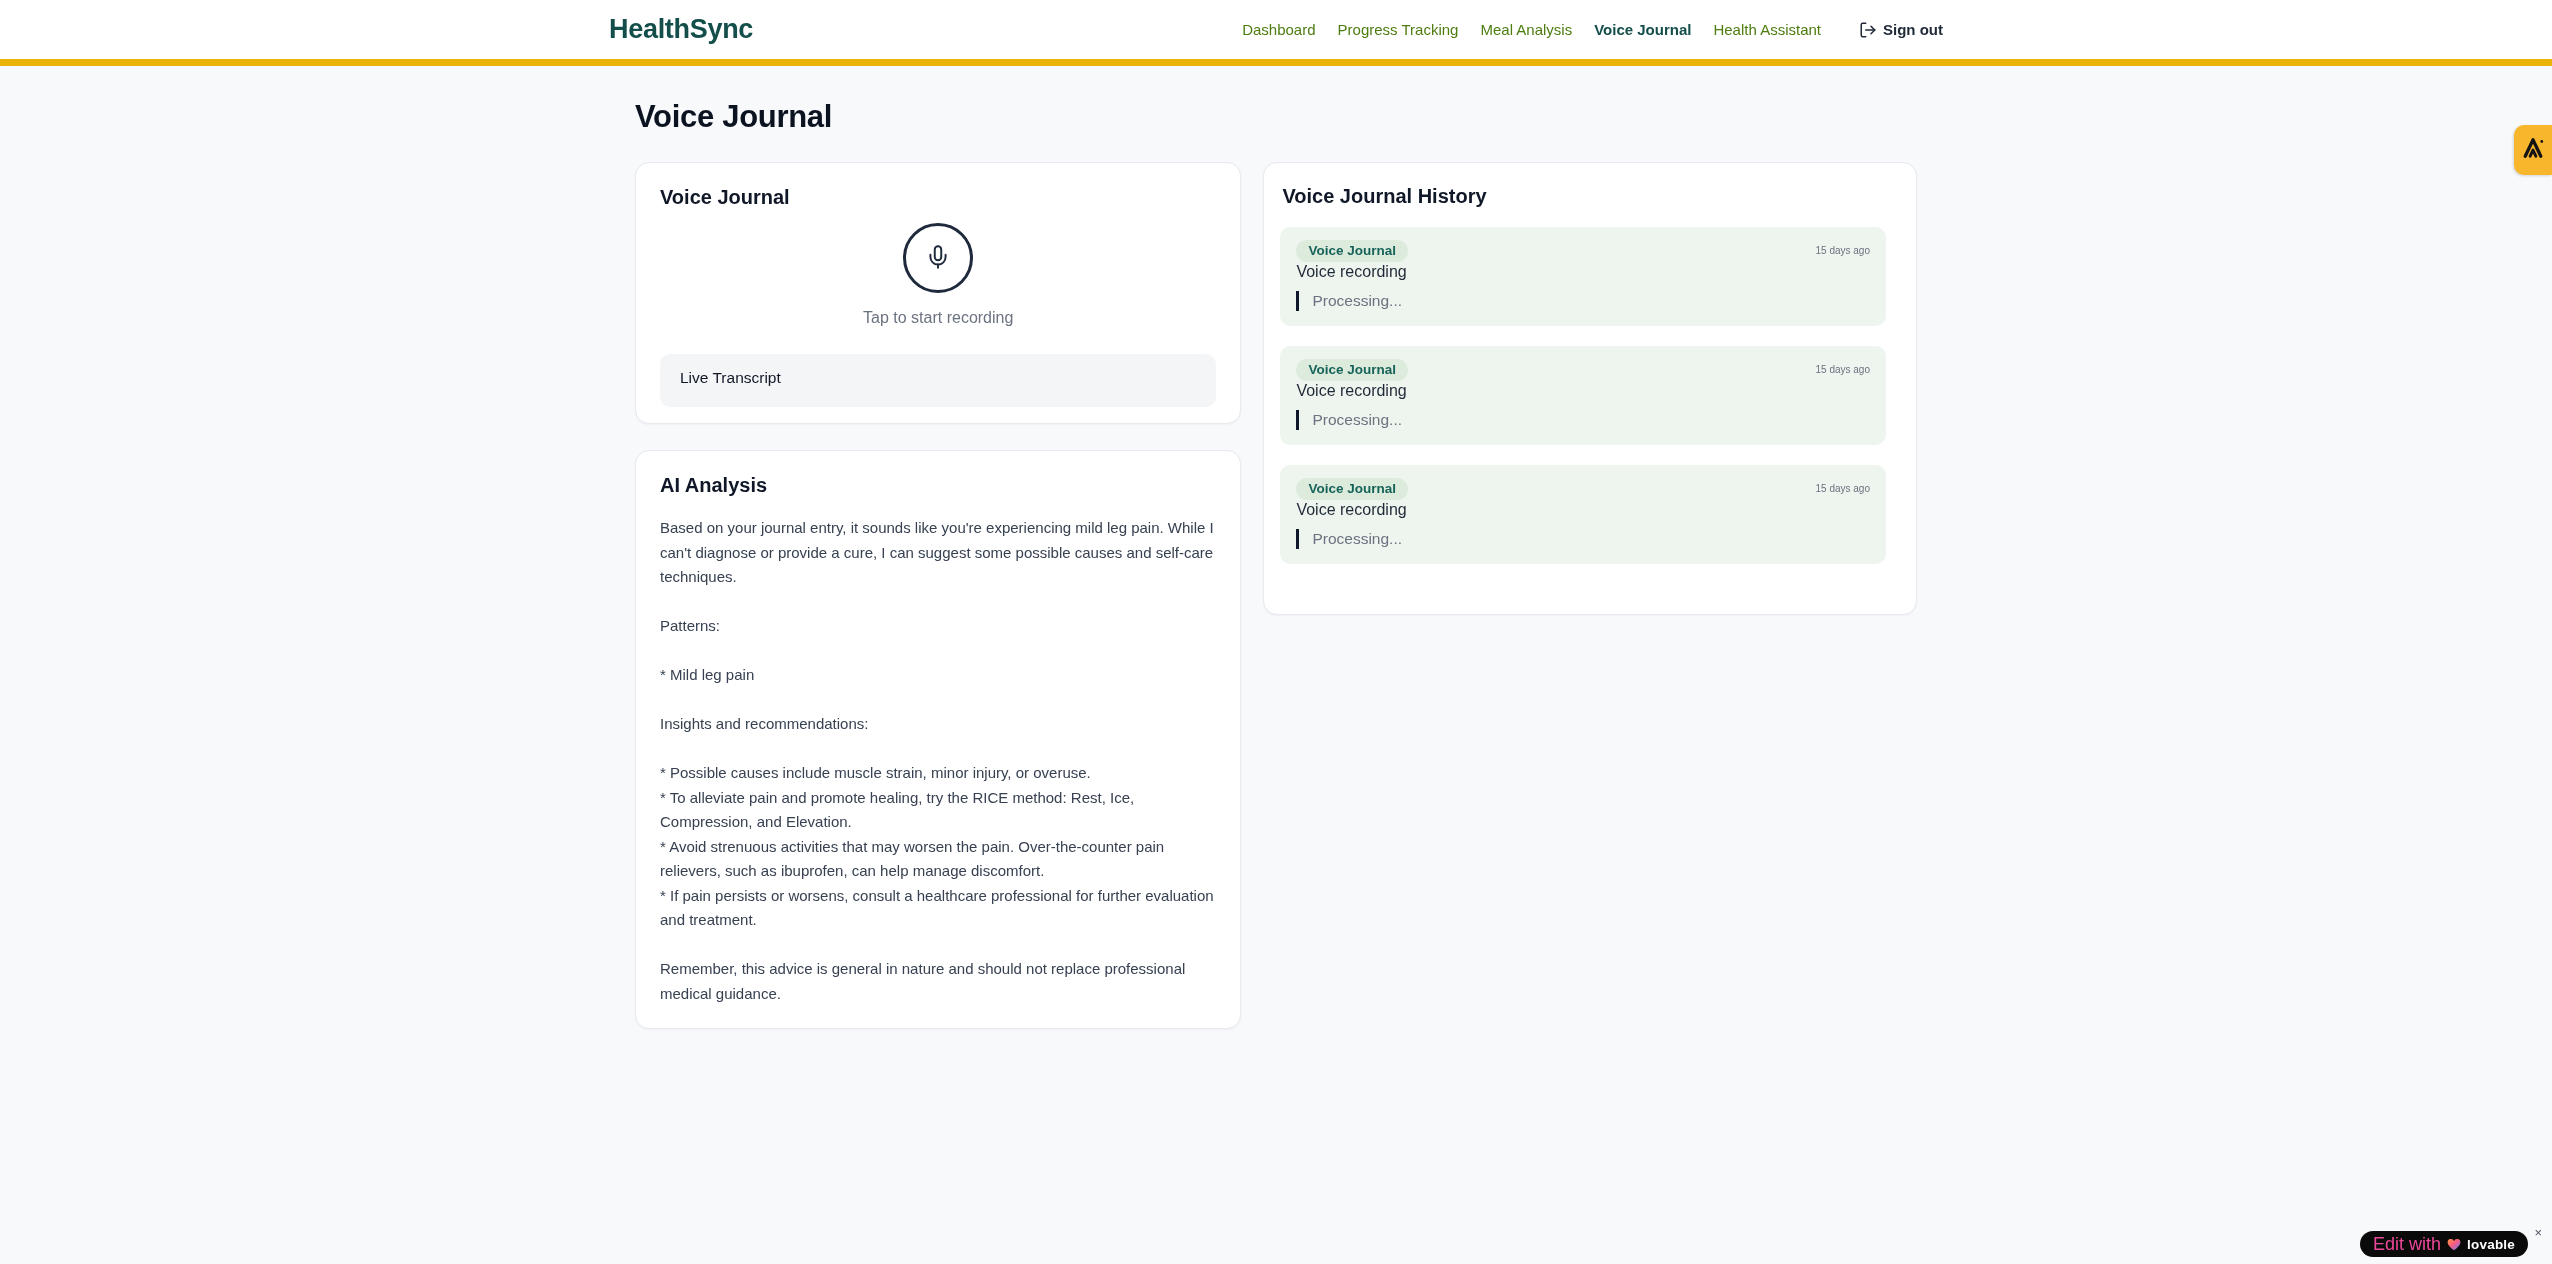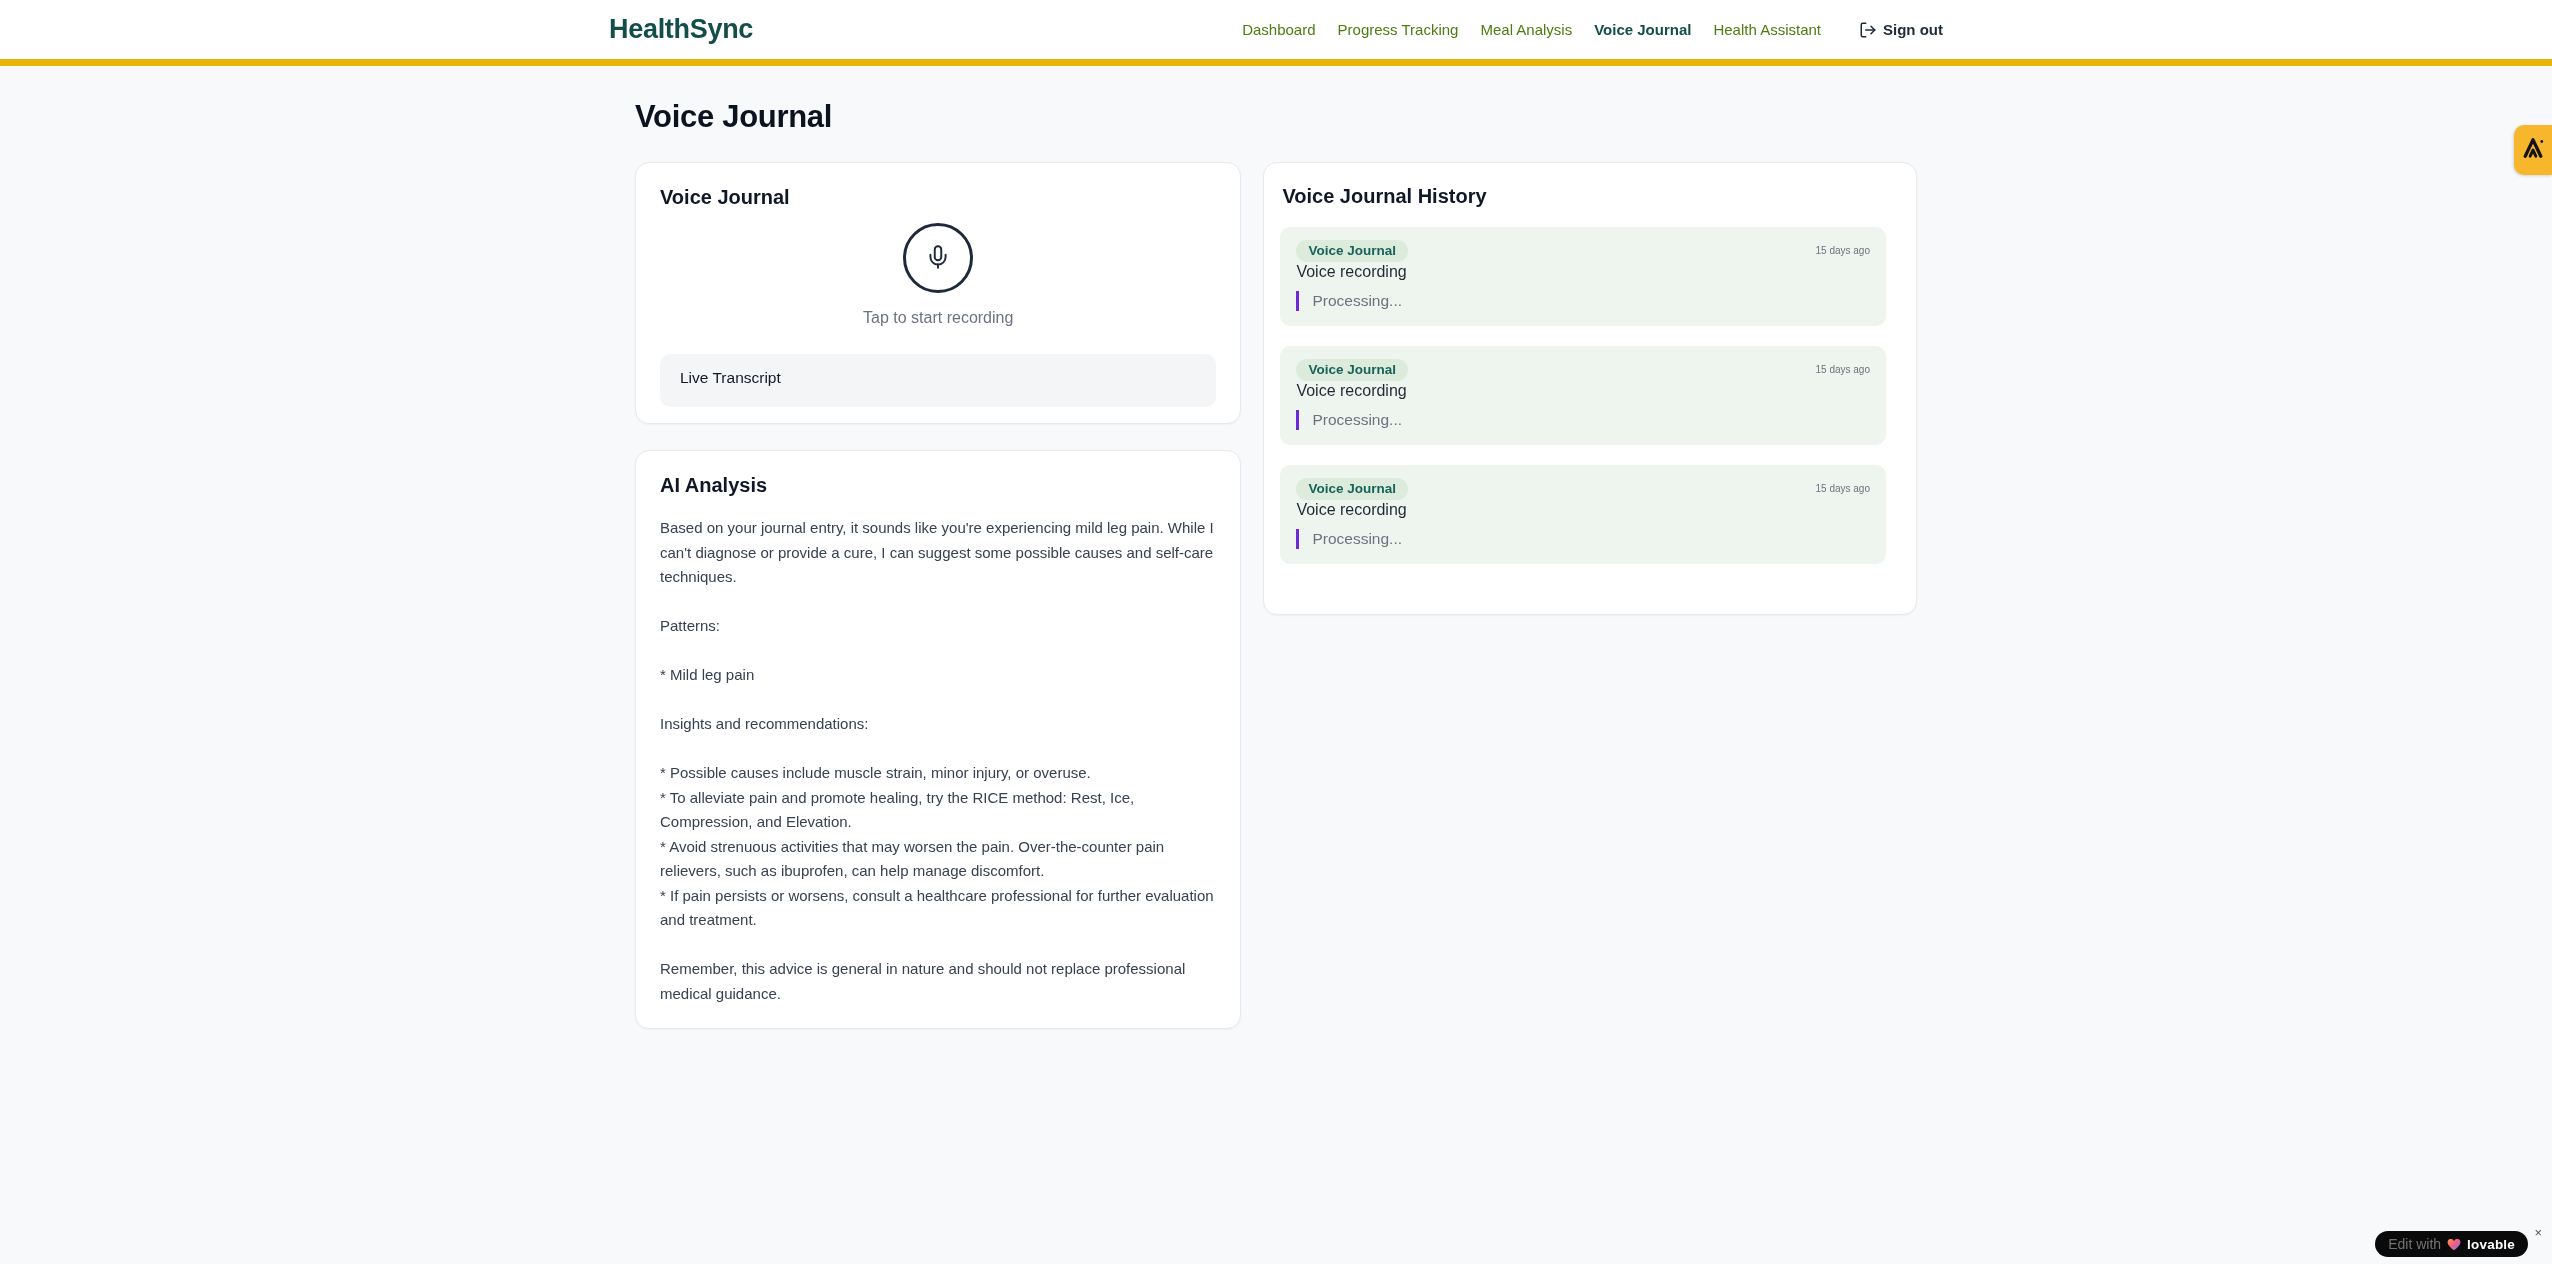--- a/index.html
+++ b/index.html
@@ -115,21 +115,21 @@
   .entry-badge {
     background: #dcebdc; color: #17635a;
     font-size: 13.5px; font-weight: 700;
     padding: 4px 12px; border-radius: 999px; line-height: 14px;
     display: inline-block;
   }
   .entry-time { font-size: 10px; color: #6b7280; line-height: 18px; margin-top: 2px; }
   .entry-title { font-size: 16px; color: #1f2937; line-height: 19px; }
   .entry-status {
     margin-top: 10px;
-    border-left: 3px solid #6d28d9;
+    border-left: 3px solid #0f172a;
     padding-left: 13px;
     font-size: 15.5px; color: #6b7280; line-height: 20px;
   }
 
   
   .side-tab {
     position: absolute; right: 0; top: 125px;
     width: 38px; height: 50px;
     background: #f8b62d;
     border-radius: 10px 0 0 10px;
@@ -141,21 +141,21 @@
   
   .lovable {
     position: absolute; right: 24px; bottom: 7px;
     height: 26px;
     background: #0a0a0b;
     border-radius: 999px;
     display: flex; align-items: center; gap: 6px;
     padding: 0 13px;
     cursor: pointer;
   }
-  .lovable .prefix { font-size: 14px; color: #737373; }
+  .lovable .prefix { font-size: 18px; color: #ec4899; }
   .lovable .brand-word { font-size: 13.5px; font-weight: 700; color: #ffffff; letter-spacing: 0.2px; }
   .lovable .close {
     position: absolute; right: -14px; top: -4px;
     font-size: 13px; color: #4b5563; line-height: 12px;
   }
 </style>
 </head>
 <body>
 
 <header>

